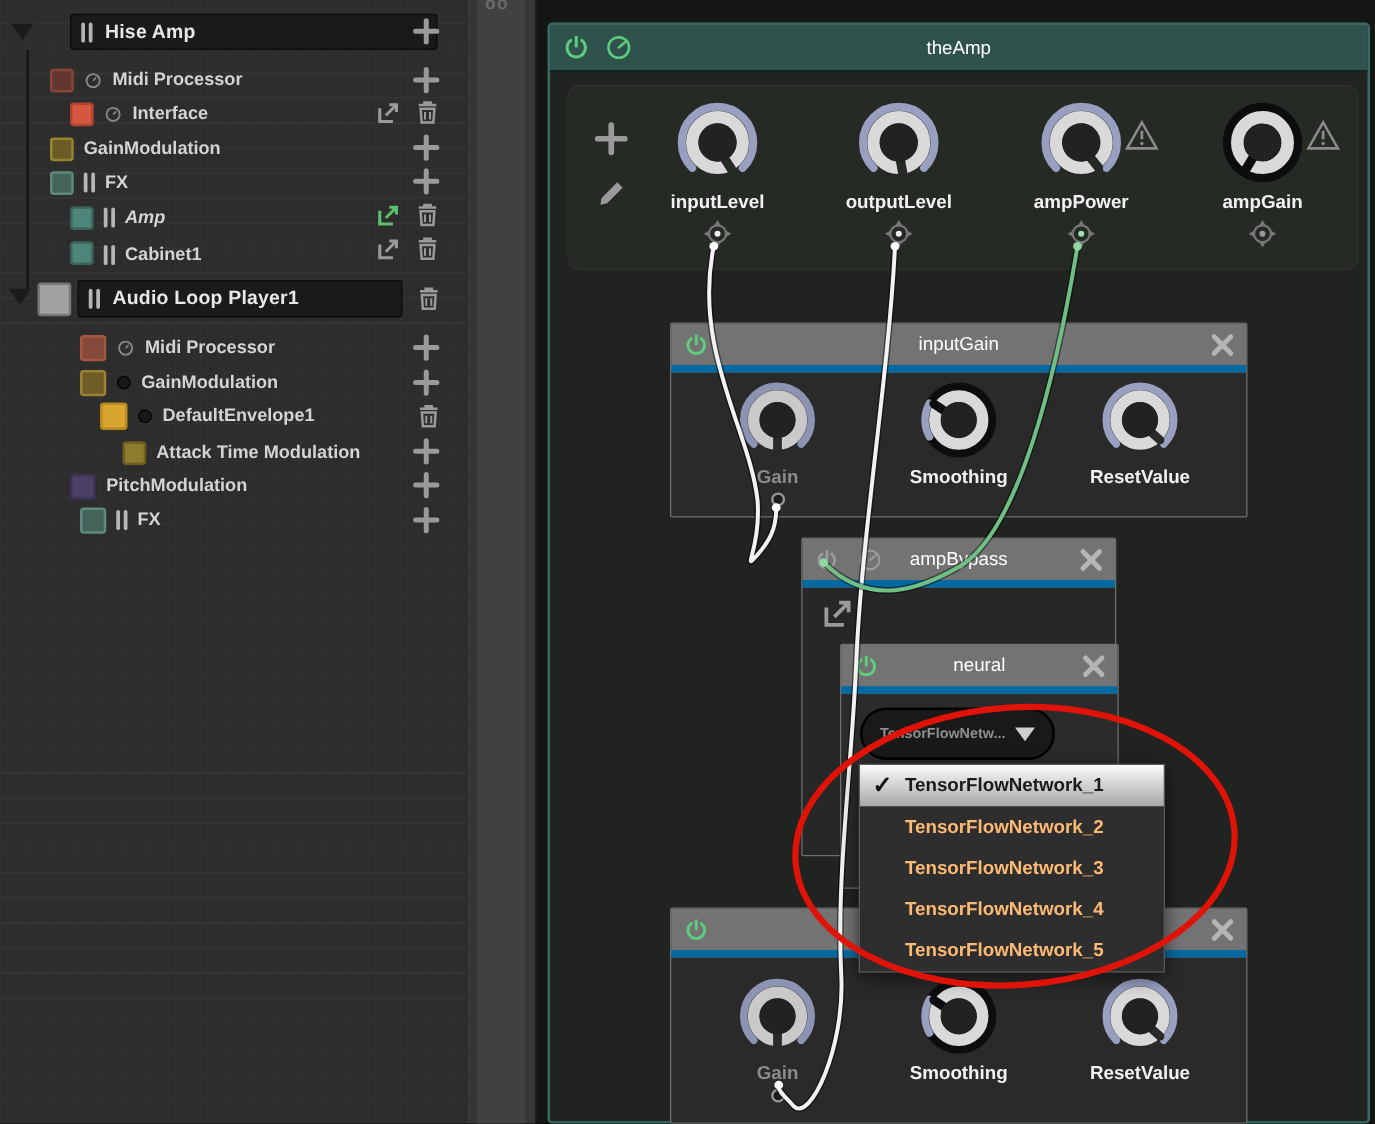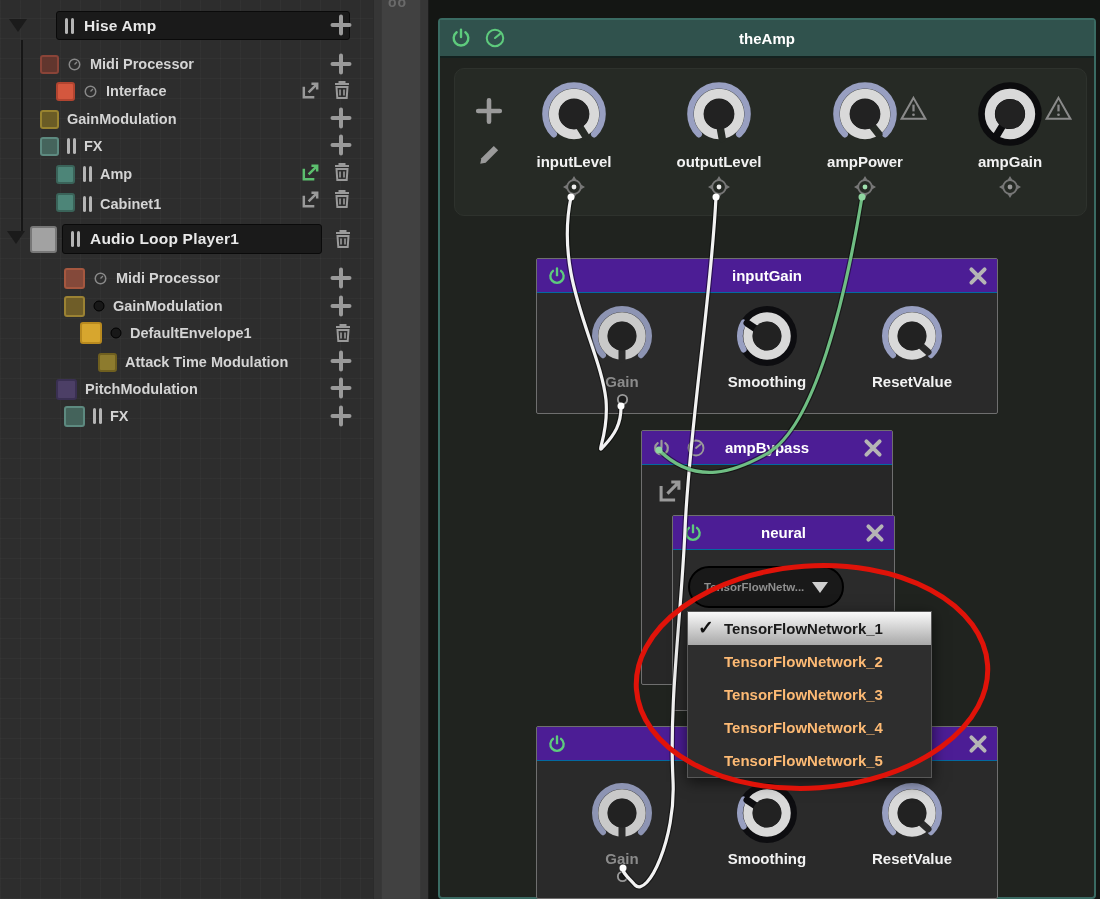--- a/index.html
+++ b/index.html
@@ -36,22 +36,22 @@
   .striptop{left:388px;top:-6px;width:40px;height:16px;color:#6a6a6a;font-size:14px;
     letter-spacing:1px;font-weight:bold;}
 
   
   .panel{box-sizing:border-box;}
   .p-theamp{left:438px;top:18px;width:658px;height:881px;background:#20231f;
     border:2px solid #3a6b63;border-radius:4px;z-index:1;}
   .p-theamp .phead{background:#30524d;border-bottom:2px solid #13211f;height:36px;}
   .phead{position:relative;display:flex;align-items:center;}
   .phead .ptitle{position:absolute;left:0;right:0;text-align:center;color:#fff;
-    font-size:15px;font-weight:bold;}
-  .pgray .phead{background:#4c1d95;border-bottom:1px solid #0369a1;height:33px;}
+    font-size:15px;font-weight:normal;}
+  .pgray .phead{background:#737373;border-bottom:6px solid #0369a1;height:33px;}
   .pgray{background:#2a2a2a;border:1px solid #6f6f6f;border-radius:2px;}
   .p-inputgain{left:536px;top:258px;width:462px;height:156px;z-index:10;}
   .p-ampbypass{left:641px;top:430px;width:252px;height:255px;z-index:11;background:#272727;}
   .p-neural{left:672px;top:515px;width:223px;height:196px;z-index:12;background:#2b2b2b;}
   .p-outputgain{left:536px;top:726px;width:462px;height:173px;z-index:13;}
 
   .paramstrip{left:14px;top:48px;width:631px;height:146px;background:#262a25;
     border-radius:10px;border:1px solid #2e322d;}
   .kcol{position:absolute;width:130px;display:flex;flex-direction:column;align-items:center;}
   .kcol .klabel{margin-top:4px;color:#f2f2f2;font-size:15px;font-weight:bold;}
@@ -151,21 +151,21 @@
       <span class="bars">
           <i></i>
           <i></i>
         </span>
       <span class="rowlbl">FX</span>
     </div>
     <svg class="abs lineic" style="left:330px;top:134px;" width="22" height="22" viewBox="0 0 22 22">
         <path d="M11 2.5v17M2.5 11h17" stroke="#9a9a9a" stroke-width="4" stroke-linecap="round"></path>
       </svg>
 
-    <div class="abs" style="left:56px;top:163px;height:22px;display:flex;align-items:center;gap:8px;">
+    <div class="abs" style="left:56px;top:163px;height:22px;display:flex;align-items:center;gap:8px;font-style:italic;">
       <span class="swatch" style="width:19px;height:19px;background:#4d8578;border:2px solid #3a6359;"></span>
       <span class="bars">
           <i></i>
           <i></i>
         </span>
       <span class="rowlbl">Amp</span>
     </div>
     <svg class="abs lineic" style="left:300px;top:162px;" width="21" height="21" viewBox="0 0 22 22">
         <path d="M4 7v11h11" fill="none" stroke="#5cbf6e" stroke-width="2.6"></path>
         <path d="M9 13L18 4M12 4h6v6" fill="none" stroke="#5cbf6e" stroke-width="2.6"></path>

